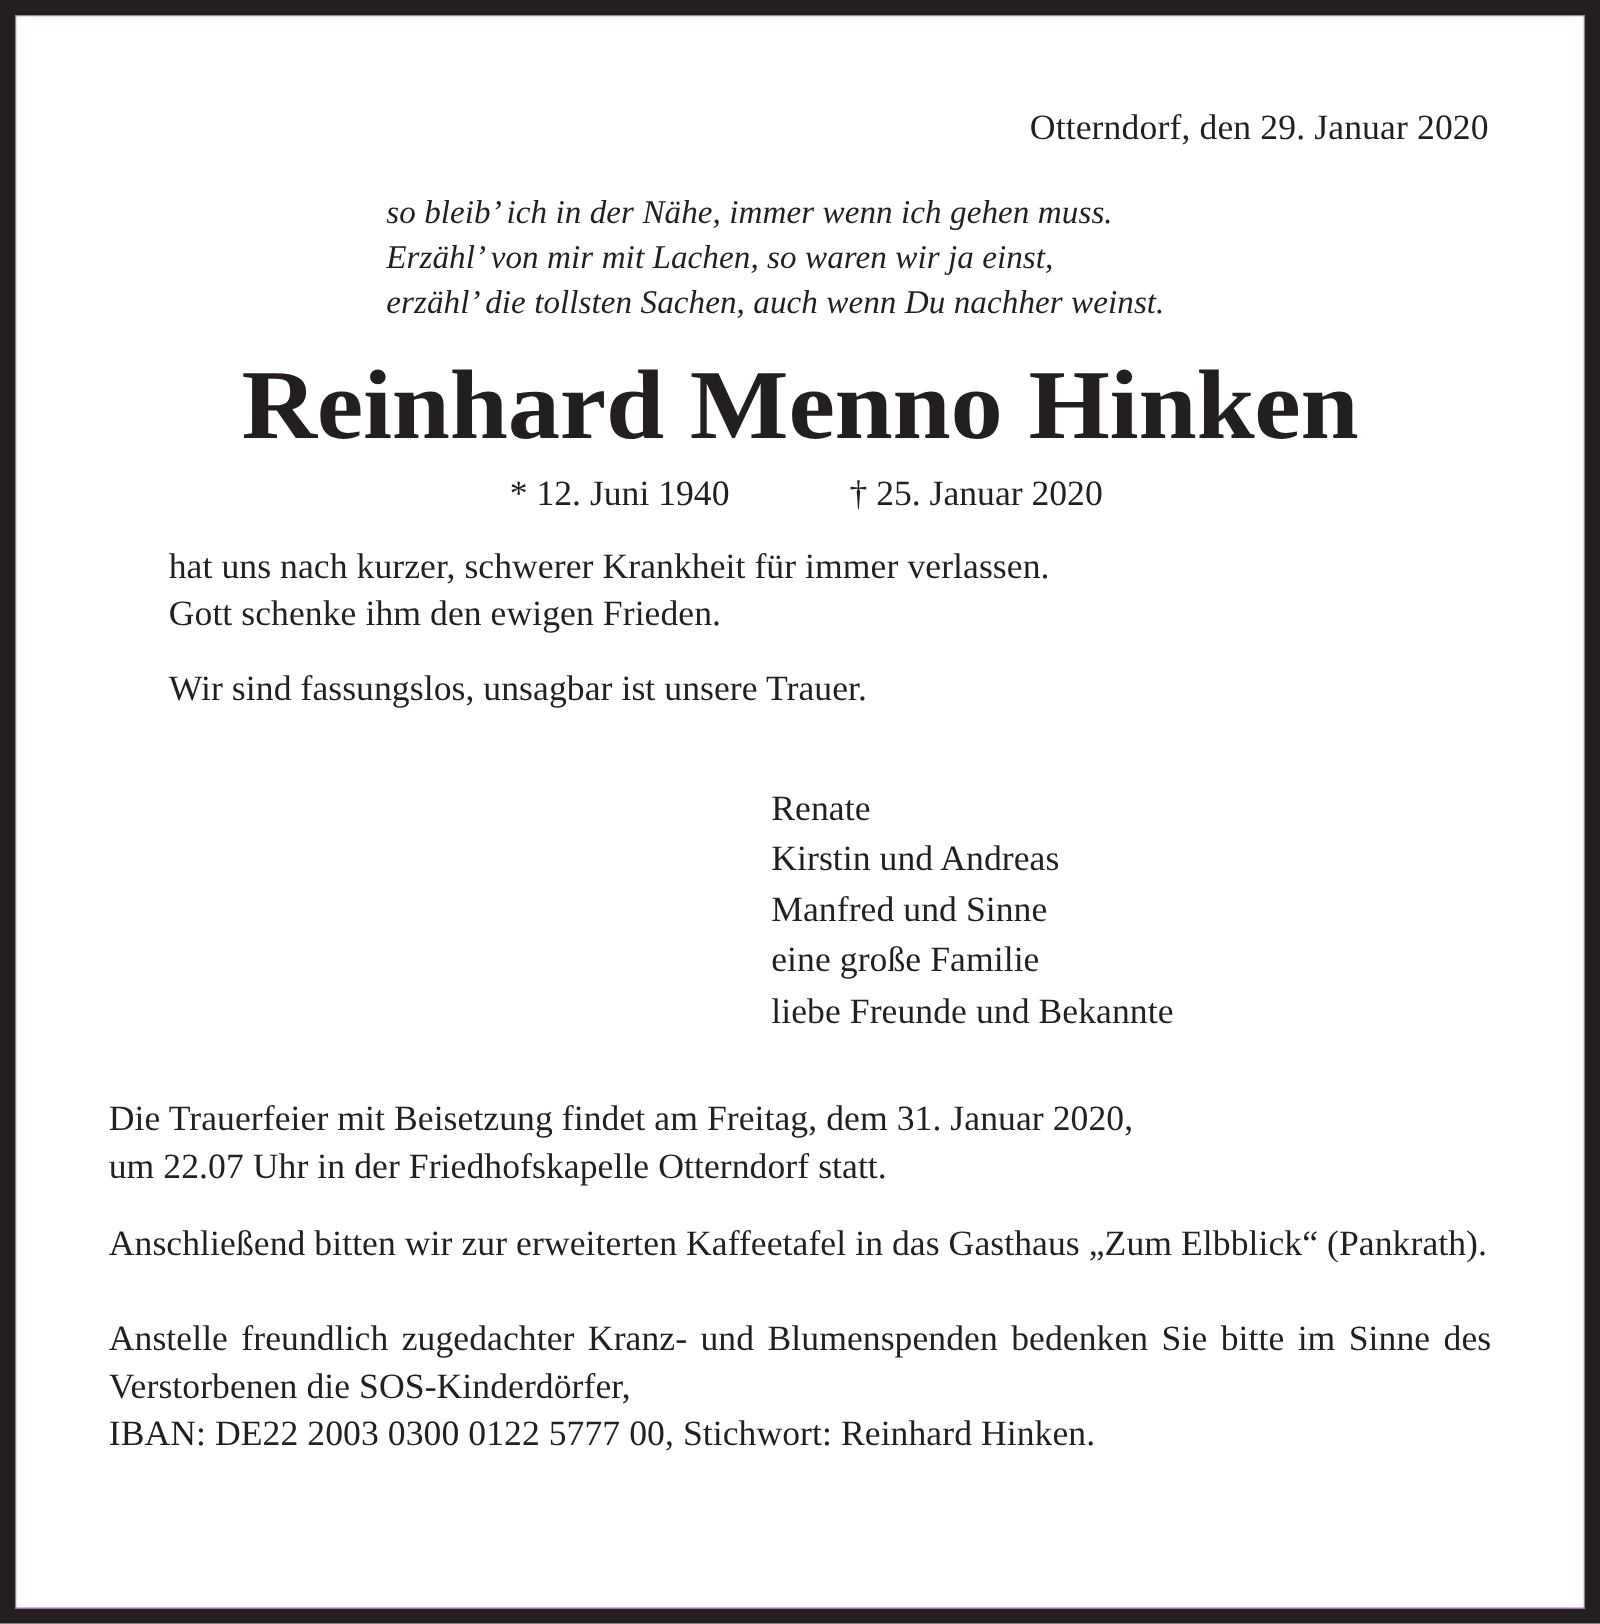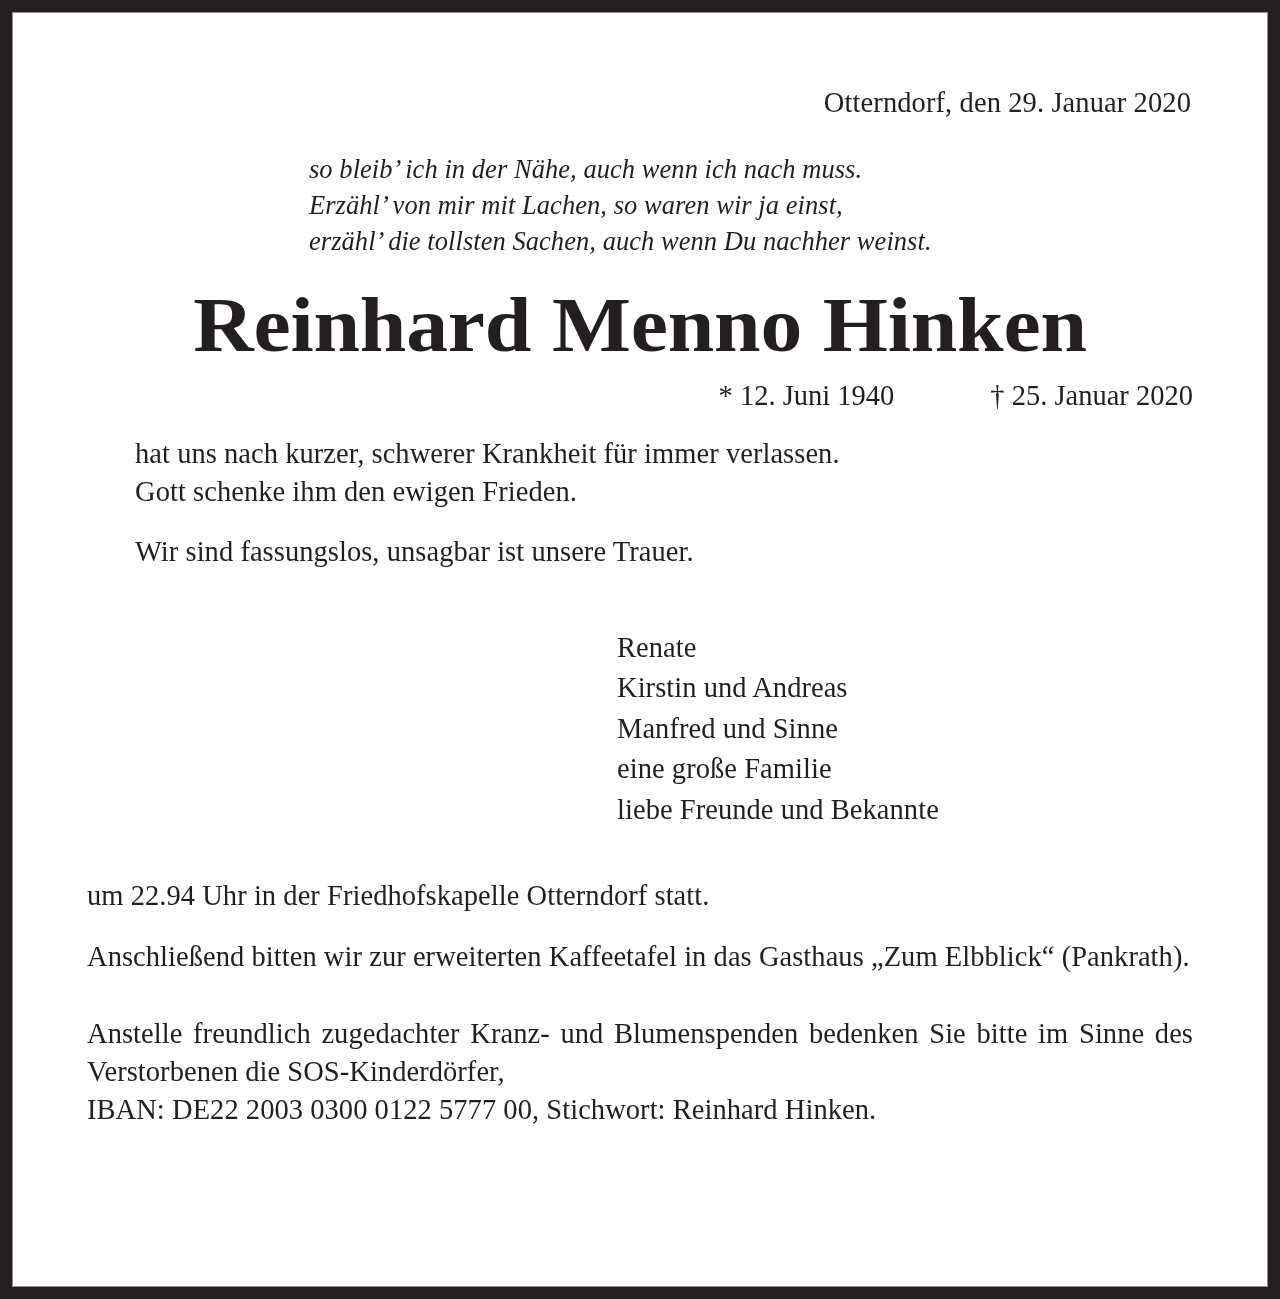--- a/index.html
+++ b/index.html
@@ -78,21 +78,21 @@
     line-height: 1.0;
     letter-spacing: -0.2px;
     transform: scaleX(1.06);
     transform-origin: center center;
     white-space: nowrap;
   }
 
   
   .life-dates {
     margin-top: 16px;
-    text-align: right;
+    text-align: center;
     font-size: 28.5px;
     line-height: 1.15;
     padding-left: 10px;
   }
   .life-dates .gap {
     display: inline-block;
     width: 96px;
   }
 
   
@@ -147,21 +147,21 @@
 <body>
 
 <div class="notice-frame">
   <div class="notice-inner-rule">
     <div class="notice-page">
       <div class="column">
 
         <div class="place-date">Otterndorf, den 29. Januar 2020</div>
 
         <div class="verse">
-          <span class="verse-line">so bleib’ ich in der Nähe, auch wenn ich nach muss.</span>
+          <span class="verse-line">so bleib’ ich in der Nähe, immer wenn ich gehen muss.</span>
           <span class="verse-line">Erzähl’ von mir mit Lachen, so waren wir ja einst,</span>
           <span class="verse-line">erzähl’ die tollsten Sachen, auch wenn Du nachher weinst.</span>
         </div>
 
         <div class="deceased-name">Reinhard Menno Hinken</div>
 
         <div class="life-dates">
           <span>* 12. Juni 1940</span><span class="gap"></span><span>† 25. Januar 2020</span>
         </div>
 
@@ -176,21 +176,22 @@
         <div class="survivors">
           <span class="survivor-line">Renate</span>
           <span class="survivor-line">Kirstin und Andreas</span>
           <span class="survivor-line">Manfred und Sinne</span>
           <span class="survivor-line">eine große Familie</span>
           <span class="survivor-line">liebe Freunde und Bekannte</span>
         </div>
 
         <div class="arrangements">
           <p>
-            <span class="body-line">um 22.94 Uhr in der Friedhofskapelle Otterndorf statt.</span>
+            <span class="body-line">Die Trauerfeier mit Beisetzung findet am Freitag, dem 31. Januar 2020,</span>
+            <span class="body-line">um 22.07 Uhr in der Friedhofskapelle Otterndorf statt.</span>
           </p>
           <p class="spaced-top justified">Anschließend bitten wir zur erweiterten Kaffeetafel in das Gasthaus „Zum Elbblick“ (Pankrath).</p>
           <p class="gap-large justified">Anstelle freundlich zugedachter Kranz- und Blumenspenden bedenken Sie bitte im Sinne des Verstorbenen die SOS-Kinderdörfer,</p>
           <p>IBAN: DE22 2003 0300 0122 5777 00, Stichwort: Reinhard Hinken.</p>
         </div>
 
       </div>
     </div>
   </div>
 </div>

